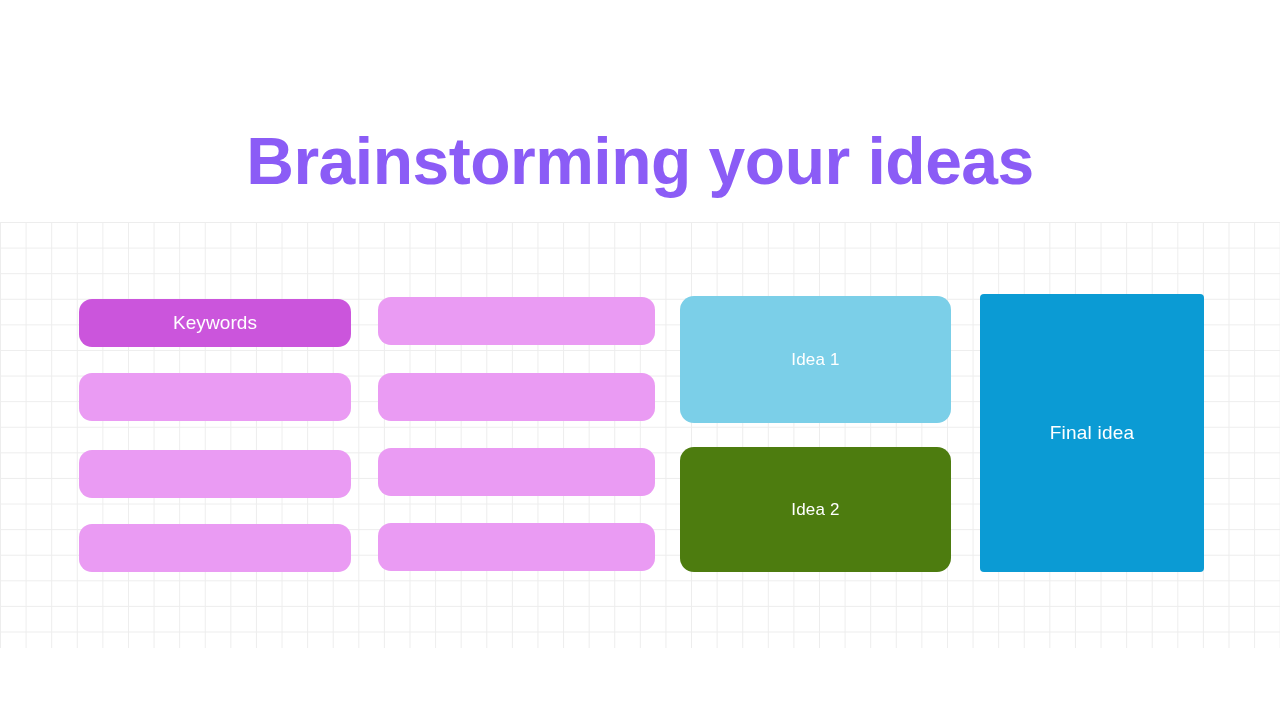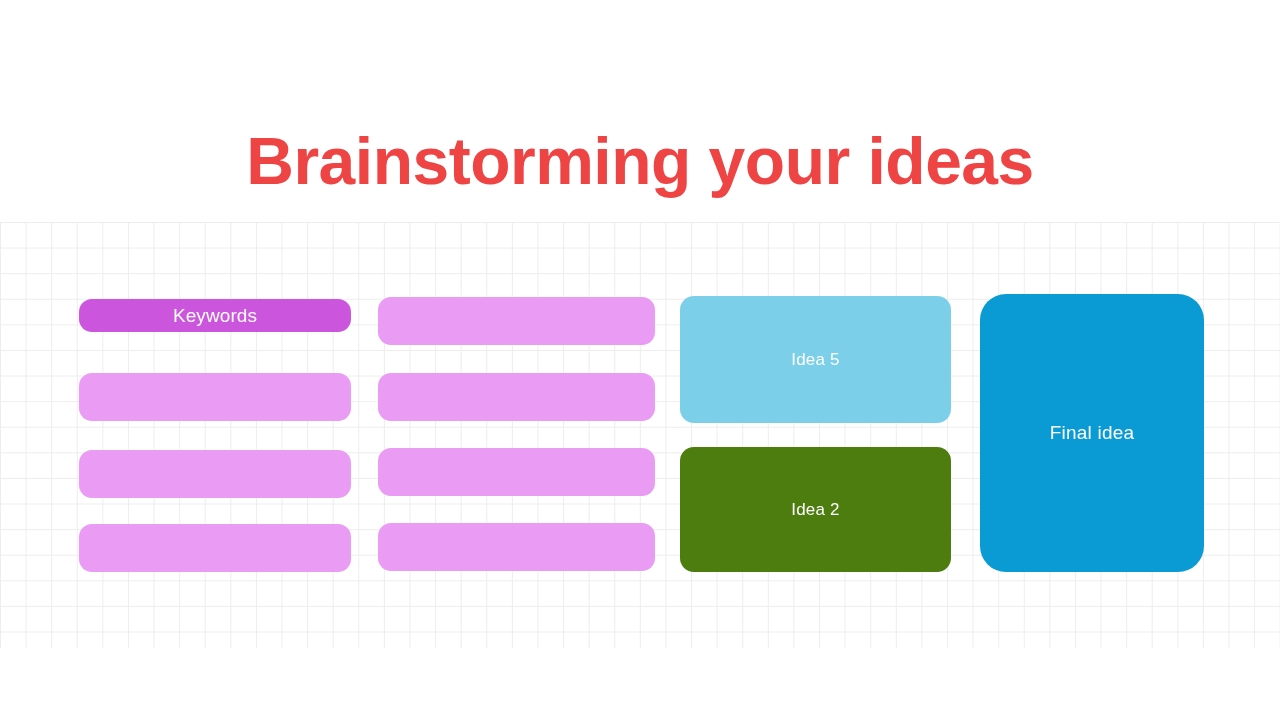--- a/index.html
+++ b/index.html
@@ -73,42 +73,42 @@
   }
 
   .card {
     border-radius: 14px;
     font-size: 17px;
     font-weight: 400;
     letter-spacing: 0.2px;
   }
 
   .card-final {
-    border-radius: 26px;
+    border-radius: 4px;
     font-size: 19px;
     font-weight: 400;
     letter-spacing: 0.2px;
   }
 
   .node-label {
     display: block;
     pointer-events: none;
   }
 </style>
 </head>
 <body>
 
 <div id="slide" style="background: rgb(255, 255, 255);">
 
-  <h1 id="slide-title" style="color: #ef4444;">Brainstorming your ideas</h1>
+  <h1 id="slide-title" style="color: #8b5cf6;">Brainstorming your ideas</h1>
 
   <div id="grid-canvas" style="top: 222px; height: 426px; background-image: linear-gradient(to right, rgb(237, 237, 237) 1px, transparent 1px), linear-gradient(rgb(237, 237, 237) 1px, transparent 1px); background-size: 25.6px 25.6px;"></div>
 
   <div id="nodes-layer">
-      <div class="node pill" style="left: 79px; top: 299px; width: 272px; height: 33px; background: rgb(203, 85, 220);">
+      <div class="node pill" style="left: 79px; top: 299px; width: 272px; height: 48px; background: rgb(203, 85, 220);">
         <span class="node-label">Keywords</span>
       </div>
       <div class="node pill" style="left: 79px; top: 373px; width: 272px; height: 48px; background: rgb(234, 155, 243);">
         <span class="node-label"></span>
       </div>
       <div class="node pill" style="left: 79px; top: 450px; width: 272px; height: 48px; background: rgb(234, 155, 243);">
         <span class="node-label"></span>
       </div>
       <div class="node pill" style="left: 79px; top: 524px; width: 272px; height: 48px; background: rgb(234, 155, 243);">
         <span class="node-label"></span>
@@ -119,21 +119,21 @@
       <div class="node pill" style="left: 378px; top: 373px; width: 277px; height: 48px; background: rgb(234, 155, 243);">
         <span class="node-label"></span>
       </div>
       <div class="node pill" style="left: 378px; top: 448px; width: 277px; height: 48px; background: rgb(234, 155, 243);">
         <span class="node-label"></span>
       </div>
       <div class="node pill" style="left: 378px; top: 523px; width: 277px; height: 48px; background: rgb(234, 155, 243);">
         <span class="node-label"></span>
       </div>
       <div class="node card" style="left: 680px; top: 296px; width: 271px; height: 127px; background: rgb(123, 207, 232);">
-        <span class="node-label">Idea 5</span>
+        <span class="node-label">Idea 1</span>
       </div>
       <div class="node card" style="left: 680px; top: 447px; width: 271px; height: 125px; background: #4d7c0f;">
         <span class="node-label">Idea 2</span>
       </div>
       <div class="node card-final" style="left: 980px; top: 294px; width: 224px; height: 278px; background: rgb(11, 155, 212);">
         <span class="node-label">Final idea</span>
       </div>
     </div>
 
 </div>

